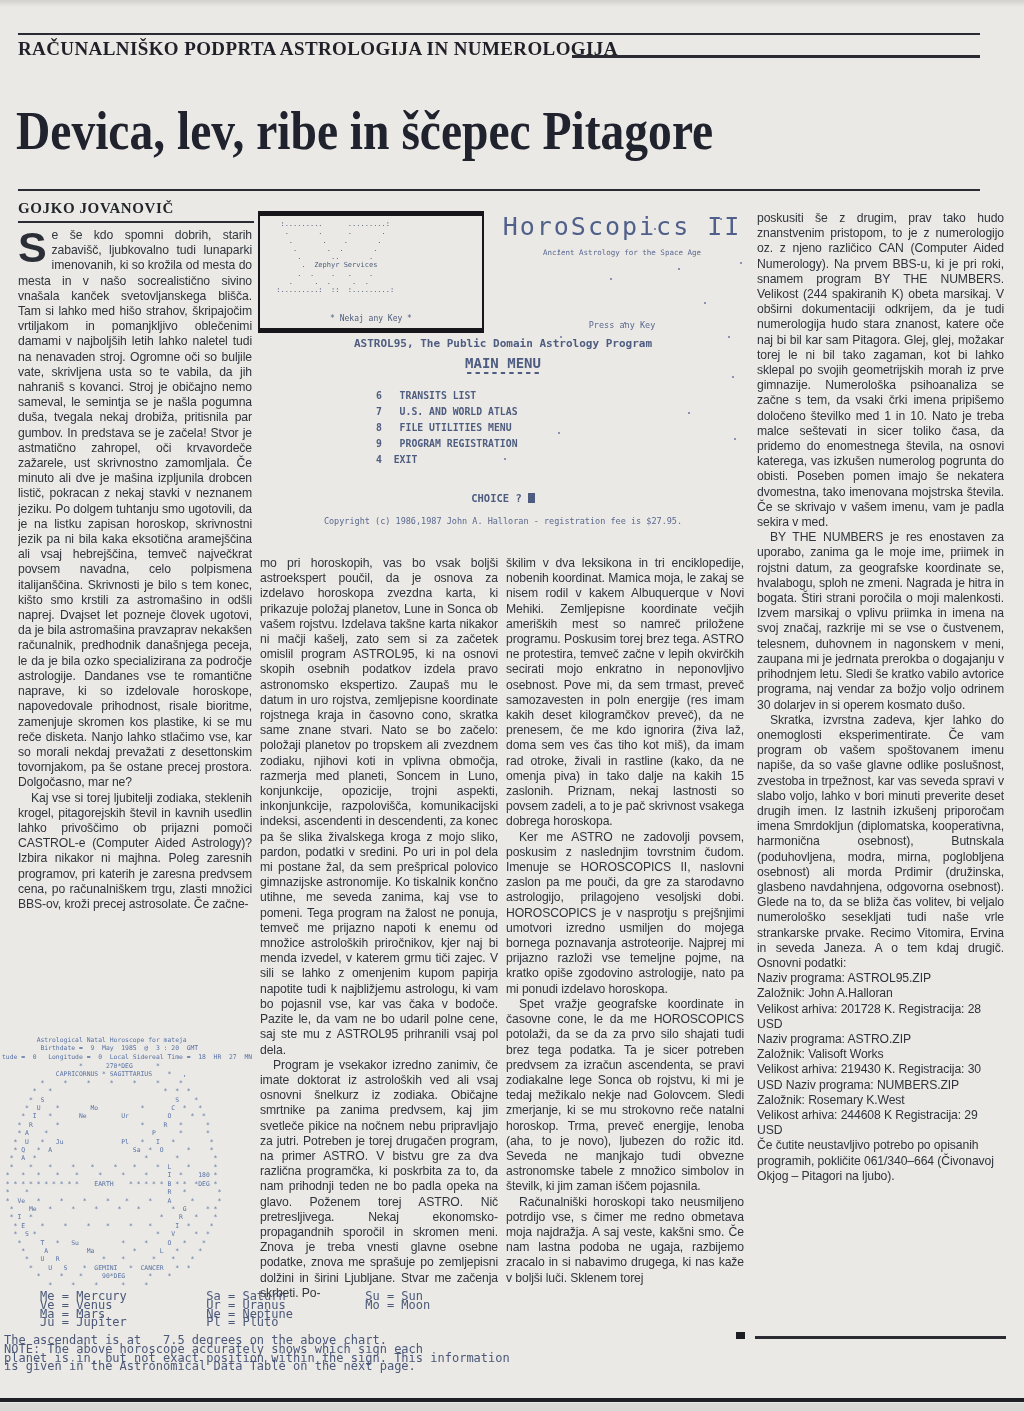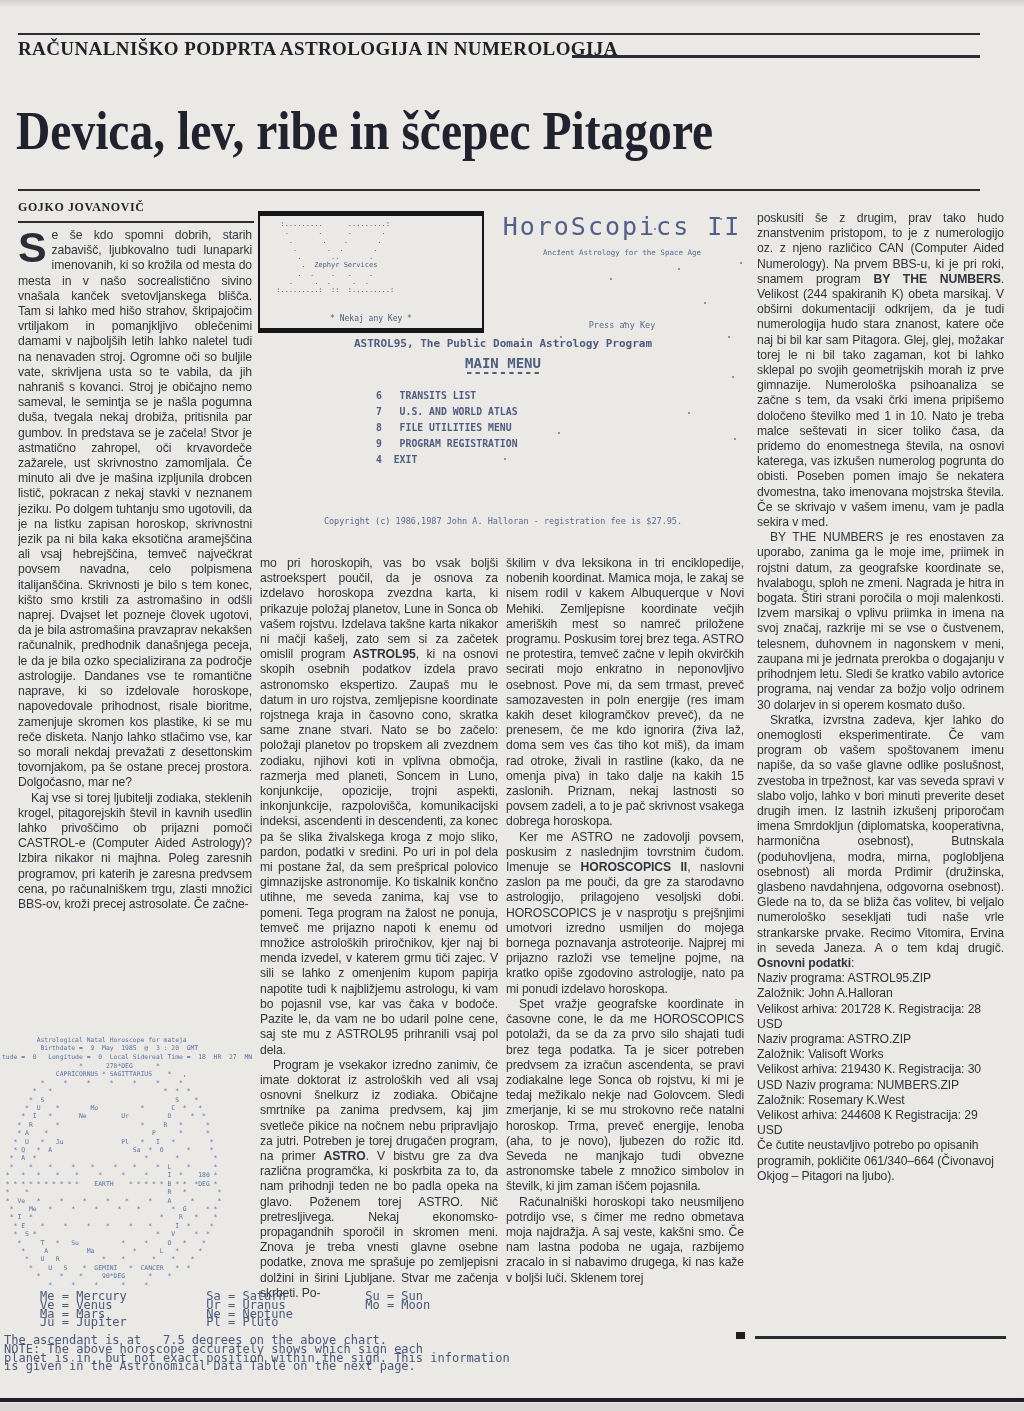--- a/index.html
+++ b/index.html
@@ -10,27 +10,27 @@
   .edge-right{position:absolute;right:0;top:0;width:12px;height:100%;
         background:linear-gradient(90deg,rgba(201,200,196,0),#c9c8c4);}
   .edge-bottom{position:absolute;left:0;bottom:0;width:100%;height:8px;background:#dad9d5;}
   .rule{position:absolute;background:#2b2c33;}
   .kicker{position:absolute;left:18px;top:38px;font-family:"Liberation Serif",serif;
         font-weight:bold;font-size:19px;letter-spacing:.4px;color:#1f2028;}
   .headline{position:absolute;left:16px;top:100px;width:1000px;
         font-family:"Liberation Serif",serif;font-weight:bold;font-size:54px;line-height:62px;
         color:#20222e;transform:scaleX(.88);transform-origin:left;}
   .author{position:absolute;left:18px;top:200px;font-family:"Liberation Serif",serif;
-        font-weight:bold;font-size:12px;letter-spacing:.6px;color:#23252c;}
+        font-weight:bold;font-size:15px;letter-spacing:.6px;color:#23252c;}
   .bodycol{position:absolute;overflow:hidden;font-size:12.2px;line-height:15.2px;
         letter-spacing:-.1px;text-align:justify;}
   .bodycol p{margin:0;}
   .bodycol p.ind{text-indent:13px;}
   .bodycol p.datalines{white-space:pre-line;text-align:left;}
-  .b{font-weight:bold;}
+  .b{font-weight:normal;}
   .dropcap{float:left;font-weight:bold;font-size:43px;line-height:36px;
         padding:1px 5px 0 0;color:#2b2e36;}
   #col1{left:18px;top:228px;width:234px;height:798px;}
   #col2{left:260px;top:556px;width:238px;height:792px;}
   #col3{left:506px;top:556px;width:238px;height:792px;}
   #col4{left:757px;top:211px;width:247px;height:1122px;}
   
   #screen{position:absolute;left:258px;top:206px;width:490px;height:342px;
         font-family:"DejaVu Sans Mono",monospace;color:#51608a;}
   #zephyr-box{position:absolute;left:0;top:5px;width:222px;height:112px;
@@ -130,20 +130,21 @@
     </div>
     <div class="app-title">ASTROL95, The Public Domain Astrology Program</div>
     <div class="menu-title"><span>MAIN MENU</span><br><span>---------</span></div>
     <div class="menu-row">
       <pre>6   TRANSITS LIST
 7   U.S. AND WORLD ATLAS
 8   FILE UTILITIES MENU
 9   PROGRAM REGISTRATION
 4  EXIT</pre>
     </div>
+    <div class="choice"><span>CHOICE ?</span><span class="cursor"></span></div>
     <div class="copyright">Copyright (c) 1986,1987 John A. Halloran - registration fee is $27.95.</div>
   </div>
 
   <div id="col2" class="bodycol">
     <p><span>mo pri horoskopih, vas bo vsak boljši astroekspert poučil, da je osnova za izdelavo horoskopa zvezdna karta, ki prikazuje položaj planetov, Lune in Sonca ob vašem rojstvu. Izdelava takšne karta nikakor ni mačji kašelj, zato sem si za začetek omislil program </span><span class="b">ASTROL95</span><span>, ki na osnovi skopih osebnih podatkov izdela pravo astronomsko ekspertizo. Zaupaš mu le datum in uro rojstva, zemljepisne koordinate rojstnega kraja in časovno cono, skratka same znane stvari. Nato se bo začelo: položaji planetov po tropskem ali zvezdnem zodiaku, njihovi koti in vplivna območja, razmerja med planeti, Soncem in Luno, konjunkcije, opozicije, trojni aspekti, inkonjunkcije, razpolovišča, komunikacijski indeksi, ascendenti in descendenti, za konec pa še slika živalskega kroga z mojo sliko, pardon, podatki v sredini. Po uri in pol dela mi postane žal, da sem prešprical polovico gimnazijske astronomije. Ko tiskalnik končno utihne, me seveda zanima, kaj vse to pomeni. Tega program na žalost ne ponuja, temveč me prijazno napoti k enemu od množice astroloških priročnikov, kjer naj bi menda izvedel, v katerem grmu tiči zajec. V sili se lahko z omenjenim kupom papirja napotite tudi k najbližjemu astrologu, ki vam bo pojasnil vse, kar vas čaka v bodoče. Pazite le, da vam ne bo udaril polne cene, saj ste mu z ASTROL95 prihranili vsaj pol dela.</span></p>
     <p class="ind"><span>Program je vsekakor izredno zanimiv, če imate doktorat iz astroloških ved ali vsaj osnovni šnelkurz iz zodiaka. Običajne smrtnike pa zanima predvsem, kaj jim svetleče pikice na nočnem nebu pripravljajo za jutri. Potreben je torej drugačen program, na primer </span><span class="b">ASTRO</span><span>. V bistvu gre za dva različna programčka, ki poskrbita za to, da nam prihodnji teden ne bo padla opeka na glavo. Poženem torej ASTRO. Nič pretresljivega. Nekaj ekonomsko-propagandnih sporočil in skromen meni. Znova je treba vnesti glavne osebne podatke, znova me sprašuje po zemljepisni dolžini in širini Ljubljane. Stvar me začenja skrbeti. Po-</span></p>
   </div>
   <div id="col3" class="bodycol">
     <p>škilim v dva leksikona in tri enciklopedije, nobenih koordinat. Mamica moja, le zakaj se nisem rodil v kakem Albuquerque v Novi Mehiki. Zemljepisne koordinate večjih ameriških mest so namreč priložene programu. Poskusim torej brez tega. ASTRO ne protestira, temveč začne v lepih okvirčkih secirati mojo enkratno in neponovljivo osebnost. Pove mi, da sem trmast, preveč samozavesten in poln energije (res imam kakih deset kilogramčkov preveč), da ne prenesem, če me kdo ignorira (živa laž, doma sem ves čas tiho kot miš), da imam rad otroke, živali in rastline (kako, da ne omenja piva) in tako dalje na kakih 15 zaslonih. Priznam, nekaj lastnosti so povsem zadeli, a to je pač skrivnost vsakega dobrega horoskopa.</p>
     <p class="ind"><span>Ker me ASTRO ne zadovolji povsem, poskusim z naslednjim tovrstnim čudom. Imenuje se </span><span class="b">HOROSCOPICS II</span><span>, naslovni zaslon pa me pouči, da gre za starodavno astrologijo, prilagojeno vesoljski dobi. HOROSCOPICS je v nasprotju s prejšnjimi umotvori izredno usmiljen do mojega bornega poznavanja astroteorije. Najprej mi prijazno razloži vse temeljne pojme, na kratko opiše zgodovino astrologije, nato pa mi ponudi izdelavo horoskopa.</span></p>

